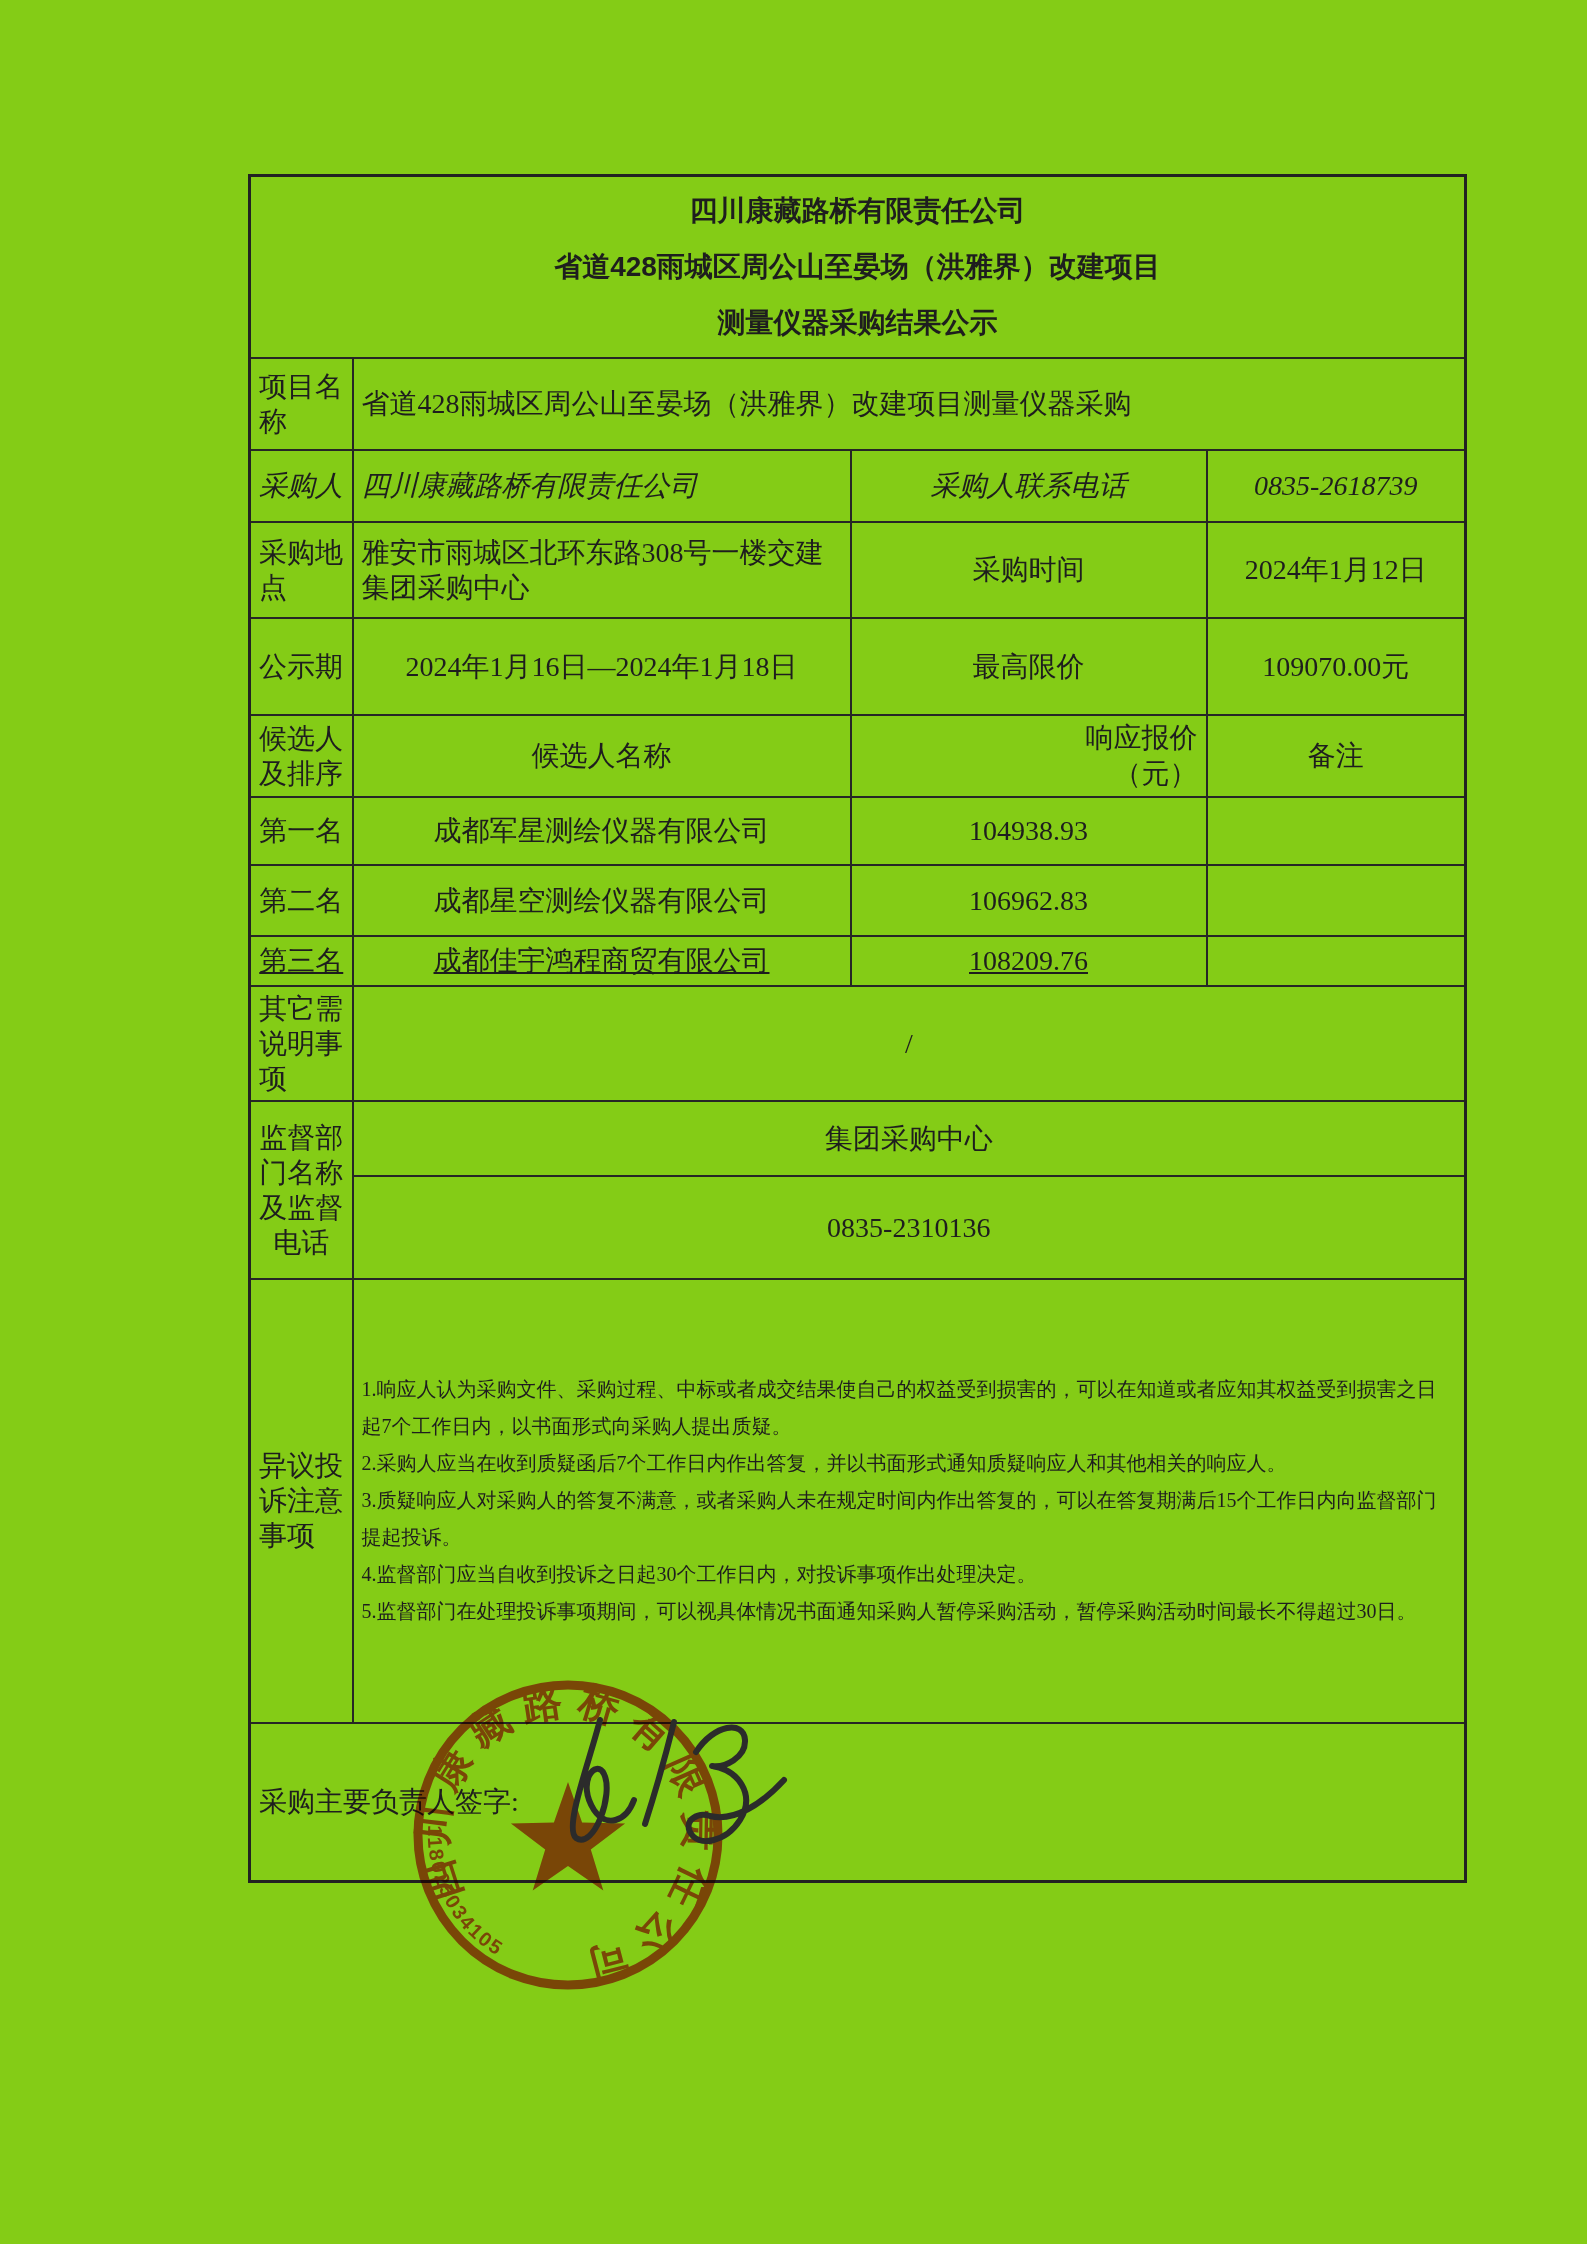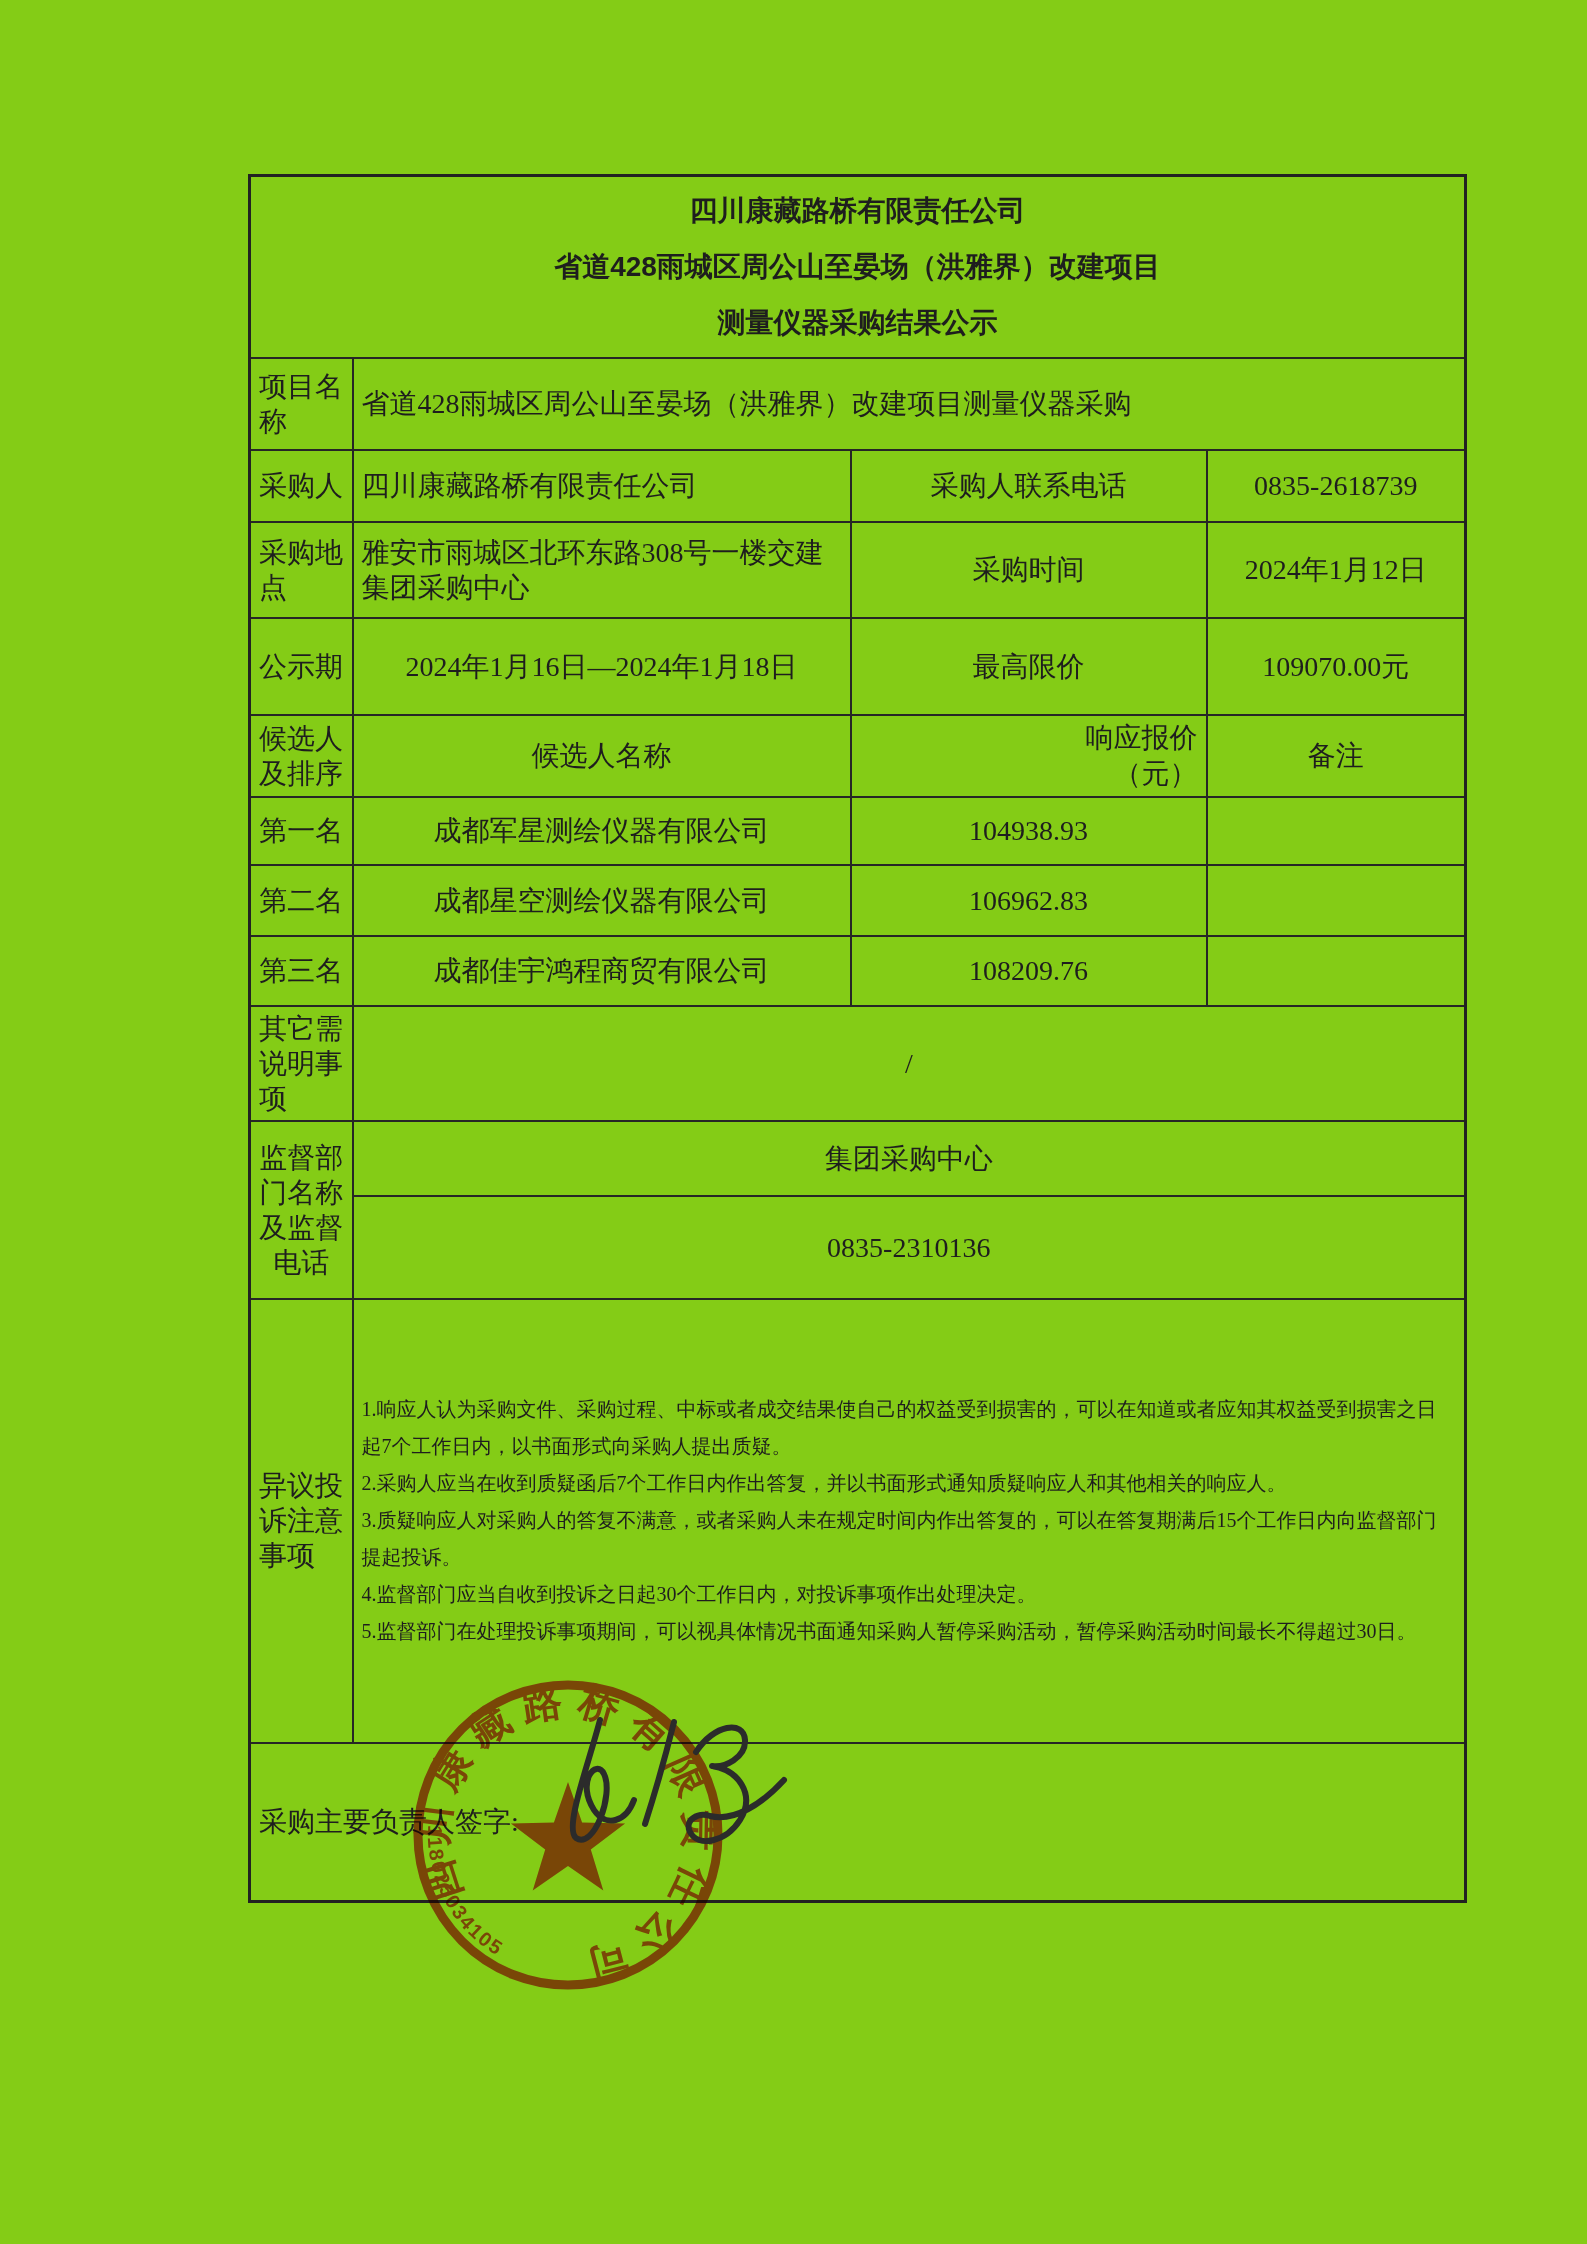--- a/index.html
+++ b/index.html
@@ -27,27 +27,27 @@
     word-break:break-all;
     background:transparent;
   }
   col.c1{width:103px;}
   col.c2{width:498px;}
   col.c3{width:356px;}
   col.c4{width:259px;}
 
   tr.rh-title{height:182px;}
   tr.rh-proj{height:92px;}
-  tr.rh-buyer{height:72px;}
+  tr.rh-buyer{height:72px;font-style:italic;}
   tr.rh-loc{height:96px;}
   tr.rh-pub{height:97px;}
   tr.rh-candhdr{height:78px;}
   tr.rh-cand1{height:68px;}
   tr.rh-cand2{height:71px;}
-  tr.rh-cand3{height:70px;}
+  tr.rh-cand3{height:50px;text-decoration:underline;}
   tr.rh-other{height:105px;}
   tr.rh-sup1{height:75px;}
   tr.rh-sup2{height:103px;}
   tr.rh-obj{height:444px;}
   tr.rh-sign{height:159px;}
 
   .title-cell{
     text-align:center;
     font-family:"Liberation Sans", sans-serif;
     font-weight:700;

